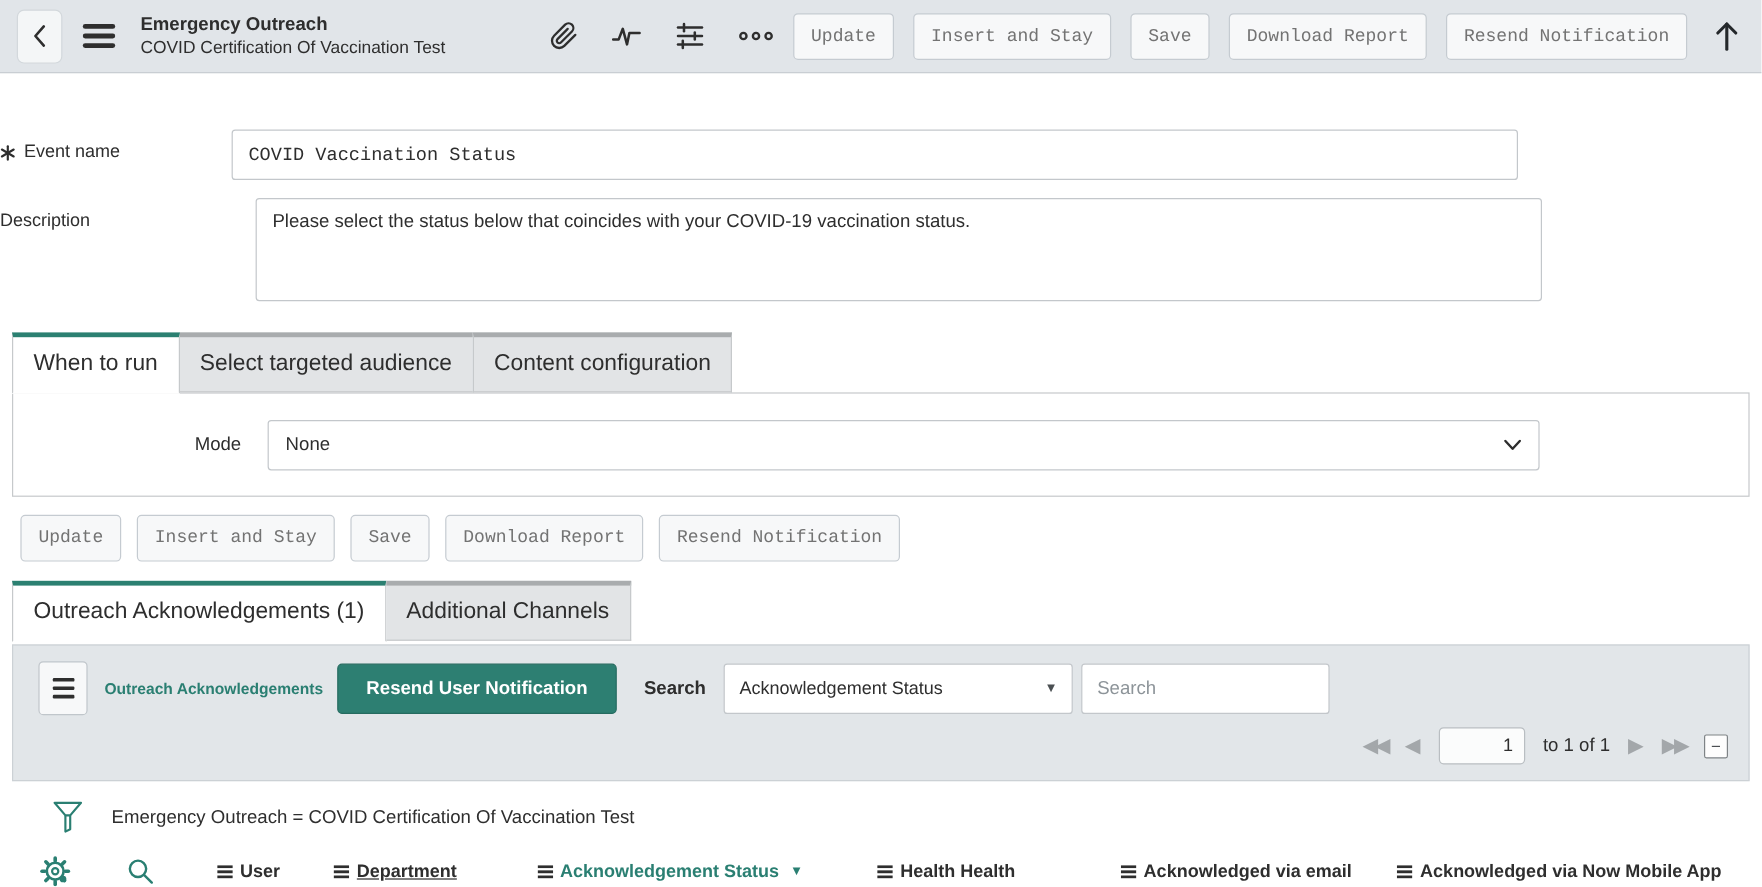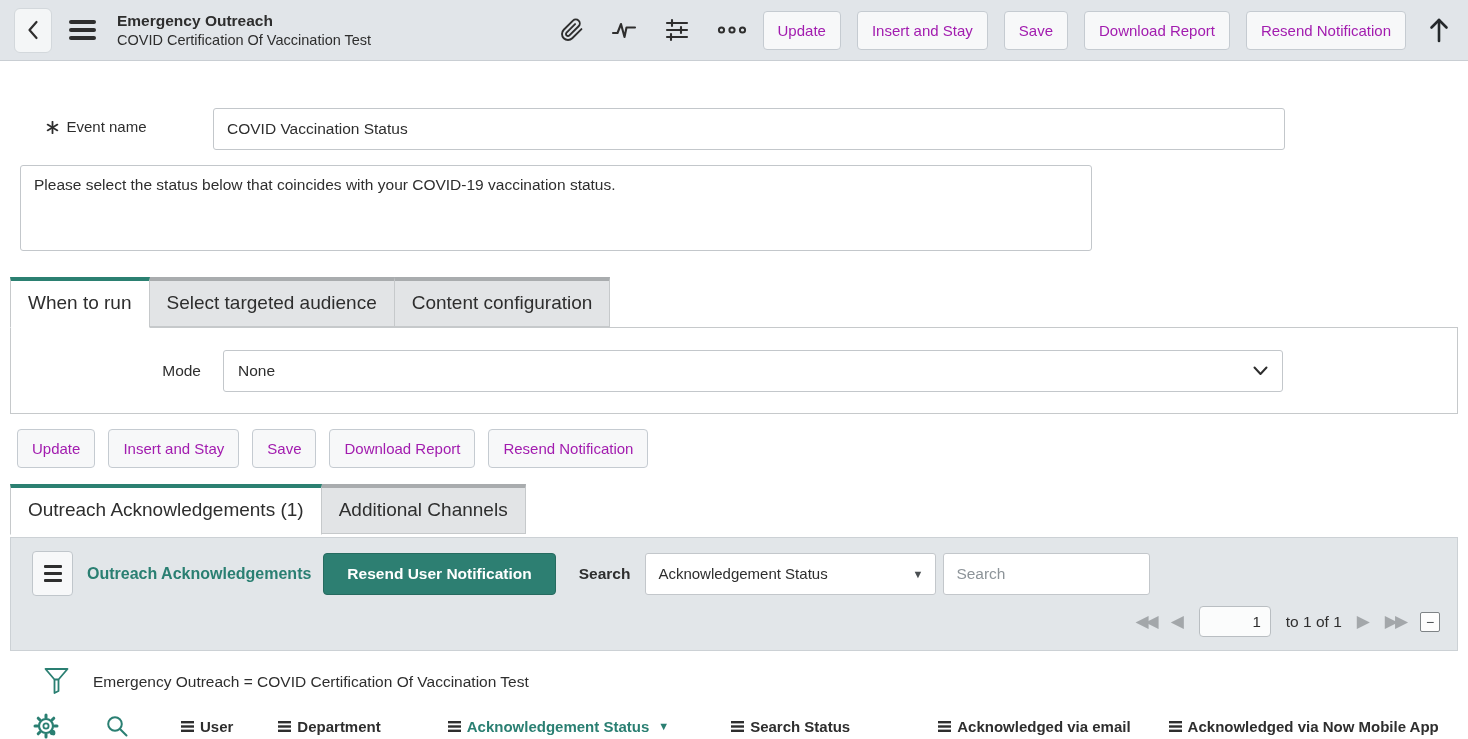--- a/index.html
+++ b/index.html
@@ -23,37 +23,37 @@
   }
   .menu-btn { margin-left:17px; cursor:pointer; flex:none; }
   .menu-btn .bar { width:27px; height:4px; background:#2e2e2e; border-radius:2px; margin:4px 0; }
   .title-block { margin-left:21px; line-height:1.25; flex:none; }
   .title { font-weight:bold; font-size:15.5px; }
   .subtitle { font-size:14.5px; }
   .header-icons { margin-left:auto; display:flex; align-items:center; gap:27px; margin-right:16px; }
   .hicon { cursor:pointer; color:#2e2e2e; }
   .btn {
     background:#f7f8f9; border:1px solid #c5cbd1; border-radius:4px;
-    padding:10px 14px; font-size:15px; color:#a21caf; cursor:pointer;
-    font-family:Liberation Sans, sans-serif; white-space:nowrap;
+    padding:10px 14px; font-size:15px; color:#737373; cursor:pointer;
+    font-family:Liberation Mono, monospace; white-space:nowrap;
   }
   .hdr-buttons { display:flex; gap:16px; }
   .up-arrow { margin-left:22px; margin-right:4px; cursor:pointer; }
 
   
   .form-section { padding-top:47px; }
   .form-row { display:flex; margin-bottom:15px; }
   .form-label { width:193px; text-align:right; padding-top:10px; font-size:15px;
-    display:flex; justify-content:center; align-items:flex-start; gap:7px; }
+    display:flex; justify-content:flex-start; align-items:flex-start; gap:7px; }
   .form-label .lbl-txt { display:inline-block; }
   .req-ico { margin-top:3px; }
   .text-input {
-    margin-left:20px; width:1072px; height:42px; border:1px solid #c3c7cb;
+    width:1072px; height:42px; border:1px solid #c3c7cb;
     border-radius:3px; padding:0 13px; font-size:15.5px; color:#2e2e2e;
-    font-family:Liberation Sans, sans-serif;
+    font-family:Liberation Mono, monospace;
   }
   .text-area {
     margin-left:20px; width:1072px; height:86px; border:1px solid #c3c7cb;
     border-radius:3px; padding:9px 13px; font-size:15.5px; color:#2e2e2e;
     font-family:"Liberation Sans", sans-serif; resize:none; line-height:1.35;
   }
 
   
   .tabs { display:flex; margin:26px 0 0 10px; position:relative; z-index:2; }
   .tab {
@@ -86,21 +86,21 @@
   .list-panel {
     margin:3px 10px 0; background:#e2e6e9; border:1px solid #ccd1d5;
   }
   .list-toolbar { display:flex; align-items:center; padding:13px 14px 4px 21px; }
   .list-menu-btn {
     width:41px; height:45px; background:#f7f8f9; border:1px solid #c0c6cb;
     border-radius:4px; display:flex; flex-direction:column; align-items:center;
     justify-content:center; cursor:pointer; flex:none;
   }
   .list-menu-btn .bar { width:18px; height:3px; background:#2e2e2e; border-radius:1px; margin:2px 0; }
-  .list-title { color:#2a7f72; font-weight:bold; font-size:16px; margin-left:14px; cursor:pointer; }
+  .list-title { color:#2a7f72; font-weight:bold; font-size:13px; margin-left:14px; cursor:pointer; }
   .teal-btn {
     background:#2d7f72; color:#fff; font-weight:bold; font-size:15.5px;
     border:1px solid #266b60; border-radius:4px; padding:11px 23px; margin-left:12px;
     cursor:pointer; font-family:"Liberation Sans", sans-serif; white-space:nowrap;
   }
   .search-lbl { font-weight:bold; font-size:15.5px; margin-left:23px; }
   .field-select {
     margin-left:15px; width:291px; height:42px; background:#fff;
     border:1px solid #c3c7cb; border-radius:3px; display:flex; align-items:center;
     justify-content:space-between; padding:0 12px; font-size:15px; cursor:pointer;
@@ -133,21 +133,21 @@
   .filter-row { display:flex; align-items:center; margin:16px 0 0 44px; gap:24px; }
   .filter-text { font-size:15.5px; }
   .colhead-row { display:flex; align-items:center; margin-top:12px; height:36px; }
   .gear-ico { margin-left:33px; cursor:pointer; flex:none; }
   .search-ico { margin-left:46px; cursor:pointer; flex:none; }
   .col { display:flex; align-items:center; gap:6px; font-weight:bold; font-size:15px;
     cursor:pointer; white-space:nowrap; }
   .col .bars { color:#2e2e2e; }
   .col.sorted { color:#2a7f72; }
   .col-user   { margin-left:51px; }
-  .col-dept   { margin-left:45px; }
+  .col-dept   { margin-left:45px;text-decoration:underline; }
   .col-ack    { margin-left:67px; }
   .col-health { margin-left:62px; }
   .col-email  { margin-left:88px; }
   .col-mobile { margin-left:38px; }
   .sort-caret { font-size:11px; color:#2a7f72; margin-left:3px; }
 </style>
 </head>
 <body>
 
 <div class="topbar">
@@ -227,20 +227,23 @@
             <line x1="1.6" y1="3.6" x2="11.4" y2="9.4"></line>
             <line x1="1.6" y1="9.4" x2="11.4" y2="3.6"></line>
           </g>
         </svg>
       </span>
       <span class="lbl-txt">Event name</span>
     </label>
     <input class="text-input" type="text" value="COVID Vaccination Status" style="">
   </div>
   <div class="form-row">
+    <label class="form-label">
+      <span class="lbl-txt">Description</span>
+    </label>
     <textarea class="text-area" style="">Please select the status below that coincides with your COVID-19 vaccination status.</textarea>
   </div>
 </div>
 
 <div class="tabs">
   <div class="tab active">When to run</div>
   <div class="tab">Select targeted audience</div>
   <div class="tab">Content configuration</div>
 </div>
 <div class="tab-panel">
@@ -371,21 +374,21 @@
   </span>
 
   <span class="col col-health">
     <span class="bars">
       <svg width="13" height="11" viewBox="0 0 13 11" fill="currentColor">
           <rect width="13" height="2.4" y="0"></rect>
           <rect width="13" height="2.4" y="4.3"></rect>
           <rect width="13" height="2.4" y="8.6"></rect>
         </svg>
     </span>
-    <span>Search Status</span>
+    <span>Health Health</span>
   </span>
 
   <span class="col col-email">
     <span class="bars">
       <svg width="13" height="11" viewBox="0 0 13 11" fill="currentColor">
           <rect width="13" height="2.4" y="0"></rect>
           <rect width="13" height="2.4" y="4.3"></rect>
           <rect width="13" height="2.4" y="8.6"></rect>
         </svg>
     </span>

